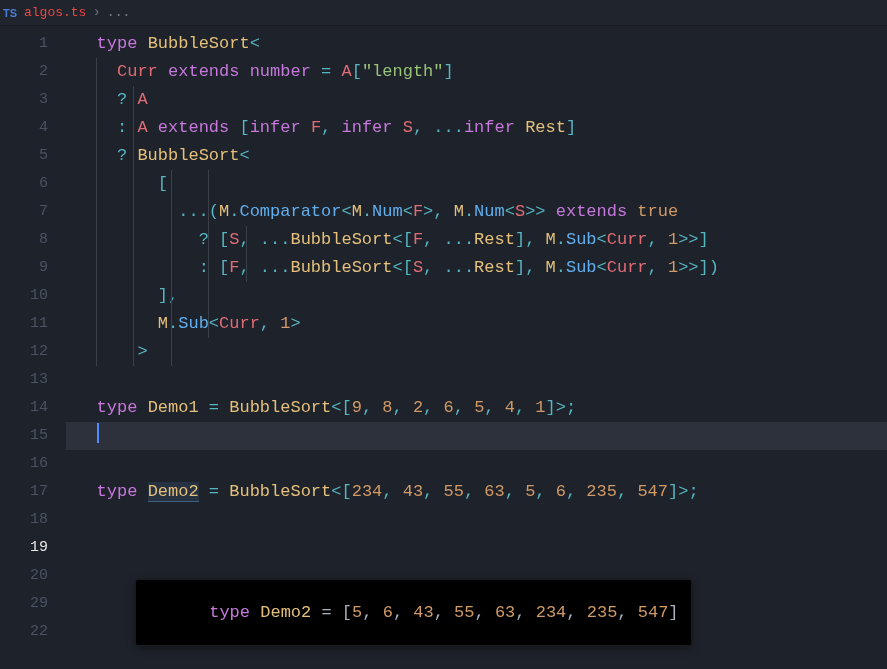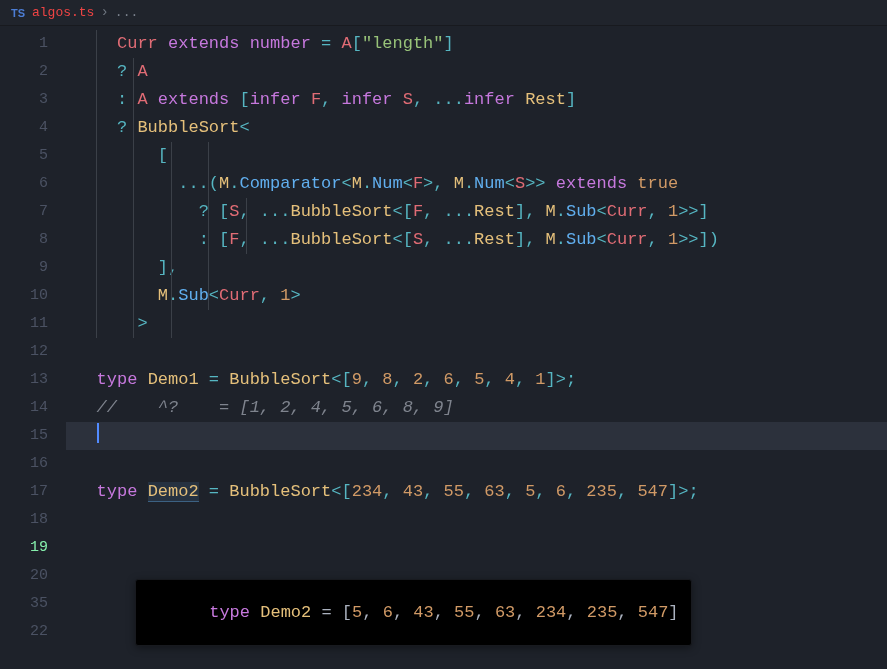--- a/index.html
+++ b/index.html
@@ -13,21 +13,21 @@
     color: #abb2bf;
   }
 
   
   .tabbar {
     height: 26px;
     background: #20242c;
     display: flex;
     align-items: center;
     font-size: 13px;
-    padding-left: 10px;
+    padding-left: 2px;
     border-bottom: 1px solid #181a1f;
   }
   .tabicon {
     width: 16px; height: 16px;
     display: flex; align-items: center; justify-content: center;
     margin-right: 6px;
     color: #4c7dd4;
     font-family: Arial, sans-serif;
     font-weight: 700;
     font-size: 11px;
@@ -55,21 +55,21 @@
     padding-right: 18px;
     padding-top: 4px;
     color: #4b5263;
     user-select: none;
   }
   .gline {
     height: 28px;
     line-height: 28px;
     font-size: 15px;
   }
-  .gline.active { color: #86efac; }
+  .gline.active { color: #e5e5e5; }
 
   .code {
     position: relative;
     flex: 1;
     padding-top: 4px;
   }
   .cline {
     height: 28px;
     line-height: 28px;
     white-space: pre;
@@ -147,40 +147,40 @@
       <div class="gline">11</div>
       <div class="gline">12</div>
       <div class="gline">13</div>
       <div class="gline">14</div>
       <div class="gline">15</div>
       <div class="gline">16</div>
       <div class="gline">17</div>
       <div class="gline">18</div>
       <div class="gline active">19</div>
       <div class="gline">20</div>
-      <div class="gline">35</div>
+      <div class="gline">29</div>
       <div class="gline">22</div>
     </div>
 
   <div class="code" id="code">
 
+    <div class="cline"><span class="pl">   </span><span class="kw">type</span><span class="pl"> </span><span class="ty">BubbleSort</span><span class="op">&lt;</span></div>
       <div class="cline"><div class="ig" style="left: 30px;"></div><span class="pl">     </span><span class="id">Curr</span><span class="pl"> </span><span class="kw">extends</span><span class="pl"> </span><span class="kw">number</span><span class="pl"> </span><span class="op">=</span><span class="pl"> </span><span class="id">A</span><span class="op">[</span><span class="str">"length"</span><span class="op">]</span></div>
       <div class="cline"><div class="ig" style="left: 30px;"></div><div class="ig" style="left: 67.4px;"></div><span class="pl">     </span><span class="op">?</span><span class="pl"> </span><span class="id">A</span></div>
       <div class="cline"><div class="ig" style="left: 30px;"></div><div class="ig" style="left: 67.4px;"></div><span class="pl">     </span><span class="op">:</span><span class="pl"> </span><span class="id">A</span><span class="pl"> </span><span class="kw">extends</span><span class="pl"> </span><span class="op">[</span><span class="kw">infer</span><span class="pl"> </span><span class="id">F</span><span class="op">, </span><span class="kw">infer</span><span class="pl"> </span><span class="id">S</span><span class="op">, </span><span class="op">...</span><span class="kw">infer</span><span class="pl"> </span><span class="ty">Rest</span><span class="op">]</span></div>
       <div class="cline"><div class="ig" style="left: 30px;"></div><div class="ig" style="left: 67.4px;"></div><span class="pl">     </span><span class="op">?</span><span class="pl"> </span><span class="ty">BubbleSort</span><span class="op">&lt;</span></div>
       <div class="cline"><div class="ig" style="left: 30px;"></div><div class="ig" style="left: 67.4px;"></div><div class="ig" style="left: 104.8px;"></div><div class="ig" style="left: 142.2px;"></div><span class="pl">         </span><span class="op">[</span></div>
       <div class="cline"><div class="ig" style="left: 30px;"></div><div class="ig" style="left: 67.4px;"></div><div class="ig" style="left: 104.8px;"></div><div class="ig" style="left: 142.2px;"></div><span class="pl">           </span><span class="op">...</span><span class="op">(</span><span class="ty">M</span><span class="op">.</span><span class="fn">Comparator</span><span class="op">&lt;</span><span class="ty">M</span><span class="op">.</span><span class="fn">Num</span><span class="op">&lt;</span><span class="id">F</span><span class="op">&gt;</span><span class="op">, </span><span class="ty">M</span><span class="op">.</span><span class="fn">Num</span><span class="op">&lt;</span><span class="id">S</span><span class="op">&gt;&gt;</span><span class="pl"> </span><span class="kw">extends</span><span class="pl"> </span><span class="num">true</span></div>
       <div class="cline"><div class="ig" style="left: 30px;"></div><div class="ig" style="left: 67.4px;"></div><div class="ig" style="left: 104.8px;"></div><div class="ig" style="left: 142.2px;"></div><div class="ig" style="left: 179.6px;"></div><span class="pl">             </span><span class="op">?</span><span class="pl"> </span><span class="op">[</span><span class="id">S</span><span class="op">, </span><span class="op">...</span><span class="ty">BubbleSort</span><span class="op">&lt;</span><span class="op">[</span><span class="id">F</span><span class="op">, </span><span class="op">...</span><span class="ty">Rest</span><span class="op">]</span><span class="op">, </span><span class="ty">M</span><span class="op">.</span><span class="fn">Sub</span><span class="op">&lt;</span><span class="id">Curr</span><span class="op">, </span><span class="num">1</span><span class="op">&gt;&gt;</span><span class="op">]</span></div>
       <div class="cline"><div class="ig" style="left: 30px;"></div><div class="ig" style="left: 67.4px;"></div><div class="ig" style="left: 104.8px;"></div><div class="ig" style="left: 142.2px;"></div><div class="ig" style="left: 179.6px;"></div><span class="pl">             </span><span class="op">:</span><span class="pl"> </span><span class="op">[</span><span class="id">F</span><span class="op">, </span><span class="op">...</span><span class="ty">BubbleSort</span><span class="op">&lt;</span><span class="op">[</span><span class="id">S</span><span class="op">, </span><span class="op">...</span><span class="ty">Rest</span><span class="op">]</span><span class="op">, </span><span class="ty">M</span><span class="op">.</span><span class="fn">Sub</span><span class="op">&lt;</span><span class="id">Curr</span><span class="op">, </span><span class="num">1</span><span class="op">&gt;&gt;</span><span class="op">]</span><span class="op">)</span></div>
       <div class="cline"><div class="ig" style="left: 30px;"></div><div class="ig" style="left: 67.4px;"></div><div class="ig" style="left: 104.8px;"></div><div class="ig" style="left: 142.2px;"></div><span class="pl">         </span><span class="op">]</span><span class="op">,</span></div>
       <div class="cline"><div class="ig" style="left: 30px;"></div><div class="ig" style="left: 67.4px;"></div><div class="ig" style="left: 104.8px;"></div><div class="ig" style="left: 142.2px;"></div><span class="pl">         </span><span class="ty">M</span><span class="op">.</span><span class="fn">Sub</span><span class="op">&lt;</span><span class="id">Curr</span><span class="op">, </span><span class="num">1</span><span class="op">&gt;</span></div>
       <div class="cline"><div class="ig" style="left: 30px;"></div><div class="ig" style="left: 67.4px;"></div><div class="ig" style="left: 104.8px;"></div><span class="pl">       </span><span class="op">&gt;</span></div>
       <div class="cline"></div>
       <div class="cline"><span class="pl">   </span><span class="kw">type</span><span class="pl"> </span><span class="ty">Demo1</span><span class="pl"> </span><span class="op">=</span><span class="pl"> </span><span class="ty">BubbleSort</span><span class="op">&lt;</span><span class="op">[</span><span class="num">9</span><span class="op">, </span><span class="num">8</span><span class="op">, </span><span class="num">2</span><span class="op">, </span><span class="num">6</span><span class="op">, </span><span class="num">5</span><span class="op">, </span><span class="num">4</span><span class="op">, </span><span class="num">1</span><span class="op">]</span><span class="op">&gt;</span><span class="op">;</span></div>
-      <div class="cline"><span class="pl">   </span><span class="cm">//    ^?    = [1, 2, 4, 5, 6, 8, 9]</span></div>
       <div class="cline active">   <span class="cursor"></span></div>
       <div class="cline"></div>
       <div class="cline"><span class="pl">   </span><span class="kw">type</span><span class="pl"> </span><span class="ty hovered">Demo2</span><span class="pl"> </span><span class="op">=</span><span class="pl"> </span><span class="ty">BubbleSort</span><span class="op">&lt;</span><span class="op">[</span><span class="num">234</span><span class="op">, </span><span class="num">43</span><span class="op">, </span><span class="num">55</span><span class="op">, </span><span class="num">63</span><span class="op">, </span><span class="num">5</span><span class="op">, </span><span class="num">6</span><span class="op">, </span><span class="num">235</span><span class="op">, </span><span class="num">547</span><span class="op">]</span><span class="op">&gt;</span><span class="op">;</span></div>
       <div class="cline"></div>
       <div class="hover-tip" id="hovertip" style="top: 553px; left: 69px;">
       <span class="kw">type </span><span class="ty">Demo2</span><span class="pl"> = </span><span class="pl">[</span><span id="hovervals"><span class="num">5</span><span class="pl">, </span><span class="num">6</span><span class="pl">, </span><span class="num">43</span><span class="pl">, </span><span class="num">55</span><span class="pl">, </span><span class="num">63</span><span class="pl">, </span><span class="num">234</span><span class="pl">, </span><span class="num">235</span><span class="pl">, </span><span class="num">547</span></span><span class="pl">]</span>
     </div>
 
   </div>
 </div>

